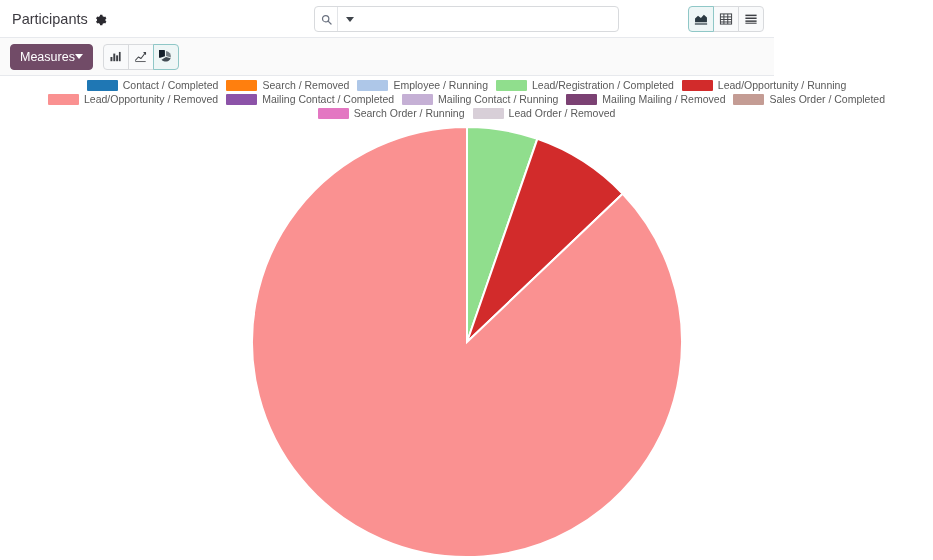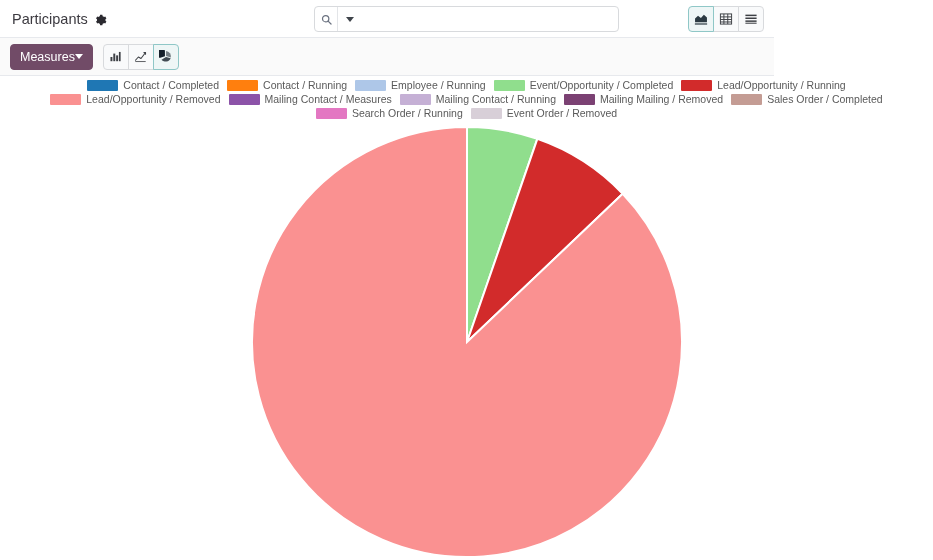--- a/index.html
+++ b/index.html
@@ -282,61 +282,61 @@
 
   <div class="graph-renderer">
 
     <div class="legend" id="legend">
         <div class="legend-item">
           <span class="legend-swatch" style="background: rgb(31, 119, 180);"></span>
           <span class="legend-label">Contact / Completed</span>
         </div>
         <div class="legend-item">
           <span class="legend-swatch" style="background: rgb(255, 127, 14);"></span>
-          <span class="legend-label">Contact / Running</span>
+          <span class="legend-label">Search / Removed</span>
         </div>
         <div class="legend-item">
           <span class="legend-swatch" style="background: rgb(174, 199, 232);"></span>
           <span class="legend-label">Employee / Running</span>
         </div>
         <div class="legend-item">
           <span class="legend-swatch" style="background: rgb(144, 222, 141);"></span>
-          <span class="legend-label">Event/Opportunity / Completed</span>
+          <span class="legend-label">Lead/Registration / Completed</span>
         </div>
         <div class="legend-item">
           <span class="legend-swatch" style="background: rgb(210, 43, 43);"></span>
           <span class="legend-label">Lead/Opportunity / Running</span>
         </div>
         <div class="legend-item">
           <span class="legend-swatch" style="background: rgb(250, 145, 145);"></span>
           <span class="legend-label">Lead/Opportunity / Removed</span>
         </div>
         <div class="legend-item">
           <span class="legend-swatch" style="background: rgb(140, 83, 168);"></span>
-          <span class="legend-label">Mailing Contact / Measures</span>
+          <span class="legend-label">Mailing Contact / Completed</span>
         </div>
         <div class="legend-item">
           <span class="legend-swatch" style="background: rgb(197, 176, 213);"></span>
           <span class="legend-label">Mailing Contact / Running</span>
         </div>
         <div class="legend-item">
           <span class="legend-swatch" style="background: rgb(123, 65, 115);"></span>
           <span class="legend-label">Mailing Mailing / Removed</span>
         </div>
         <div class="legend-item">
           <span class="legend-swatch" style="background: rgb(196, 156, 148);"></span>
           <span class="legend-label">Sales Order / Completed</span>
         </div>
         <div class="legend-item">
           <span class="legend-swatch" style="background: rgb(227, 119, 194);"></span>
           <span class="legend-label">Search Order / Running</span>
         </div>
         <div class="legend-item">
           <span class="legend-swatch" style="background: rgb(216, 207, 216);"></span>
-          <span class="legend-label">Event Order / Removed</span>
+          <span class="legend-label">Lead Order / Removed</span>
         </div>
       </div>
 
     <div class="pie-wrap">
       <svg class="pie-svg" id="pie-svg" width="933" height="483" viewBox="0 0 933 483">
           <path d="M 467 266 L 467 51 A 215 215 0 0 1 537.3518482805073 62.83598388613086 Z" fill="#90de8d" stroke="#ffffff" stroke-width="2"></path>
           <path d="M 467 266 L 537.3518482805073 62.83598388613086 A 215 215 0 0 1 622.6969502090556 117.731798096831 Z" fill="#d22b2b" stroke="#ffffff" stroke-width="2"></path>
           <path d="M 467 266 L 622.6969502090556 117.731798096831 A 215 215 0 1 1 466.99999999999994 51 Z" fill="#fa9191" stroke="#ffffff" stroke-width="2"></path>
         </svg>
     </div>

